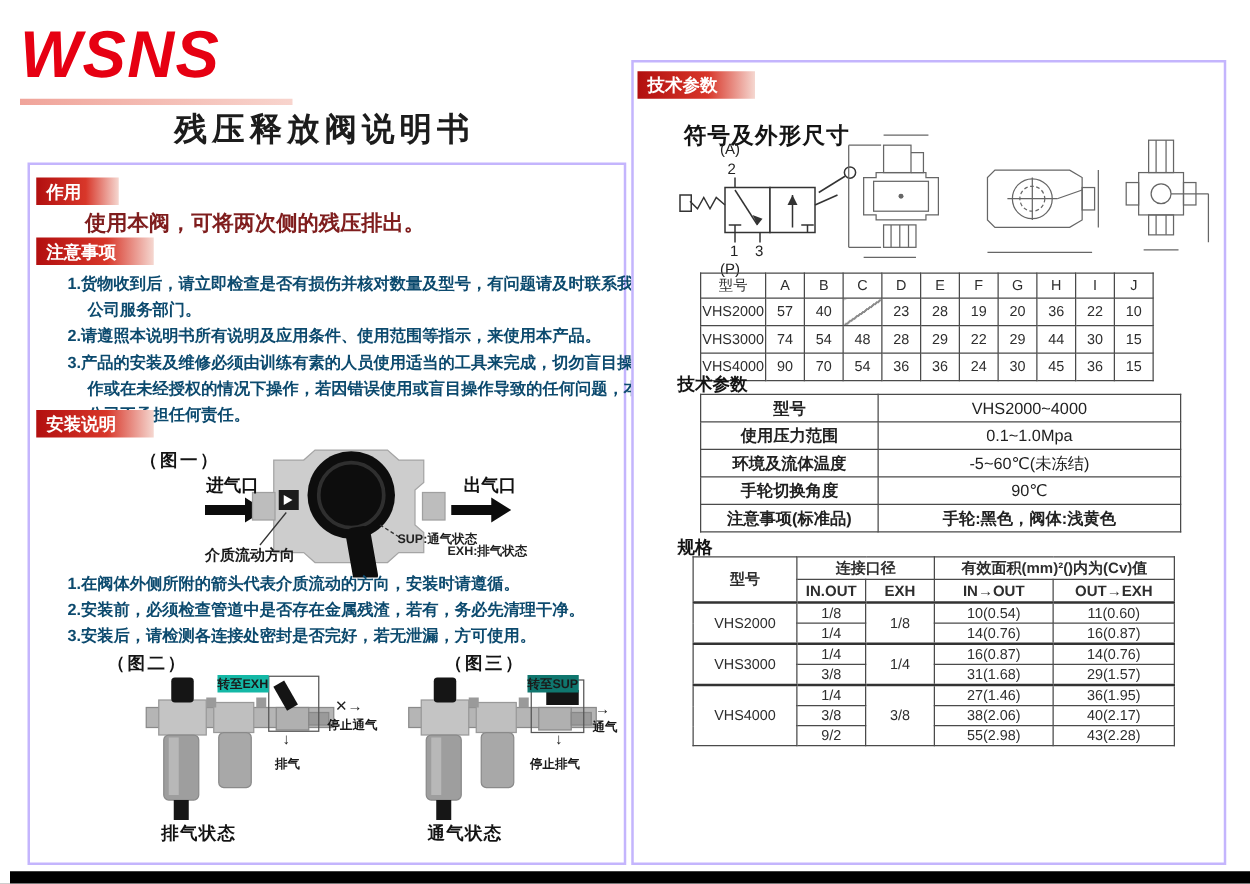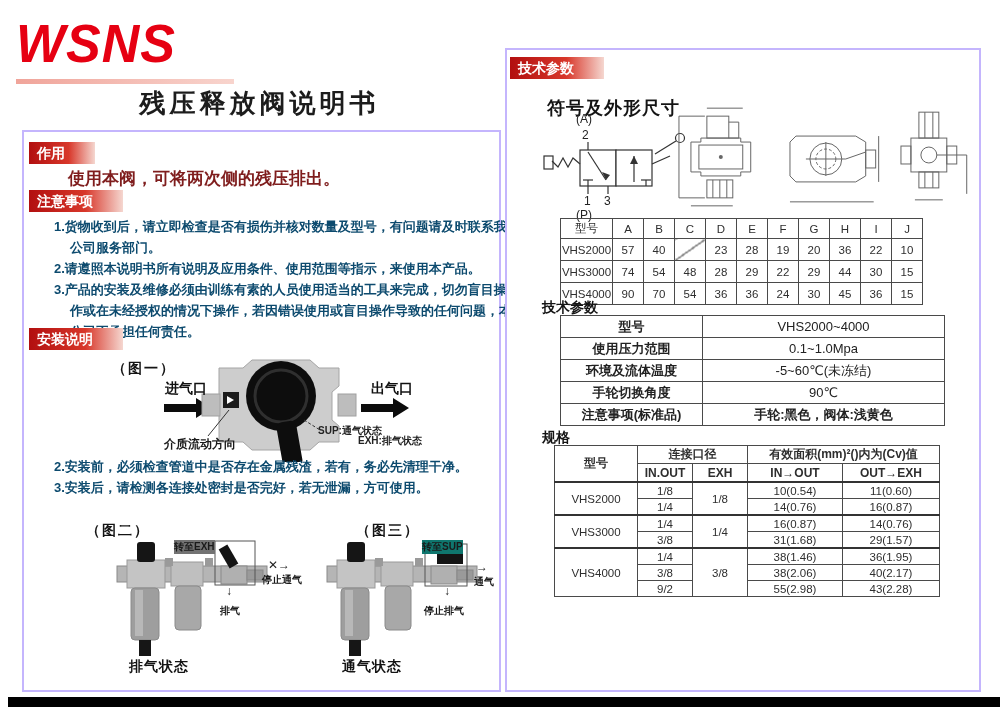--- a/index.html
+++ b/index.html
@@ -101,20 +101,21 @@
         <line x1="280" y1="70" x2="296" y2="80" stroke="#333" stroke-width="1" stroke-dasharray="3,2"></line>
       </svg>
       <span class="io-label" style="left:141px;top:30px;">进气口</span>
       <span class="io-label" style="left:347px;top:30px;">出气口</span>
       <span class="small-label" style="left:140px;top:86px;font-size:12px;">介质流动方向</span>
       <span class="tiny-label" style="left:294px;top:74px;">SUP:通气状态</span>
       <span class="tiny-label" style="left:294px;top:84px;margin-left:40px;">EXH:排气状态</span>
     </div>
 
     <ul class="num-list" style="left:30px;top:324px;width:458px;">
+      <li>1.在阀体外侧所附的箭头代表介质流动的方向，安装时请遵循。</li>
       <li>2.安装前，必须检查管道中是否存在金属残渣，若有，务必先清理干净。</li>
       <li>3.安装后，请检测各连接处密封是否完好，若无泄漏，方可使用。</li>
     </ul>
 
     <div class="fig-caption" style="left:62px;top:390px;">（图二）</div>
     <div class="fig-caption" style="left:332px;top:390px;">（图三）</div>
 
     <svg class="figure-svg" style="left:85px;top:408px;" width="180" height="120" viewBox="0 0 180 120">
       <rect x="8" y="26" width="150" height="16" fill="#b5b5b5" stroke="#8a8a8a"></rect>
       <rect x="18" y="20" width="38" height="28" fill="#c4c4c4" stroke="#999"></rect>
@@ -126,21 +127,21 @@
       <rect x="26" y="50" width="8" height="46" fill="#b8b8b8"></rect>
       <rect x="30" y="100" width="12" height="16" fill="#161616"></rect>
       <rect x="66" y="46" width="26" height="44" rx="4" fill="#a8a8a8" stroke="#8a8a8a"></rect>
       <rect x="112" y="26" width="26" height="18" fill="#b0b0b0" stroke="#8a8a8a"></rect>
       <g transform="translate(125,26) rotate(-30)">
           <rect x="-5" y="-22" width="10" height="22" fill="#141414"></rect>
         </g>
       <rect x="138" y="30" width="16" height="10" fill="#9a9a9a" stroke="#888"></rect>
       <rect x="106" y="1" width="40" height="44" fill="none" stroke="#555"></rect>
     </svg>
-    <span class="small-label" style="left:150px;top:408px;background:#737373;">转至EXH</span>
+    <span class="small-label" style="left:150px;top:408px;background:#14b8a6;">转至EXH</span>
     <span class="glyph" style="left:244px;top:426px;">✕</span>
     <span class="glyph" style="left:254px;top:426px;">→</span>
     <span class="small-label" style="left:238px;top:441px;">停止通气</span>
     <span class="glyph" style="left:202px;top:452px;">↓</span>
     <span class="small-label" style="left:196px;top:472px;">排气</span>
     <span class="state-caption" style="left:105px;top:526px;">排气状态</span>
 
     <svg class="figure-svg" style="left:295px;top:408px;" width="180" height="120" viewBox="0 0 180 120">
       <rect x="8" y="26" width="150" height="16" fill="#b5b5b5" stroke="#8a8a8a"></rect>
       <rect x="18" y="20" width="38" height="28" fill="#c4c4c4" stroke="#999"></rect>
@@ -395,21 +396,21 @@
         </tr>
         <tr>
           <td>3/8</td>
           <td>31(1.68)</td>
           <td>29(1.57)</td>
         </tr>
         <tr class="group-start">
           <td rowspan="3">VHS4000</td>
           <td>1/4</td>
           <td rowspan="3">3/8</td>
-          <td>38(1.46)</td>
+          <td>27(1.46)</td>
           <td>36(1.95)</td>
         </tr>
         <tr>
           <td>3/8</td>
           <td>38(2.06)</td>
           <td>40(2.17)</td>
         </tr>
         <tr>
           <td>9/2</td>
           <td>55(2.98)</td>

